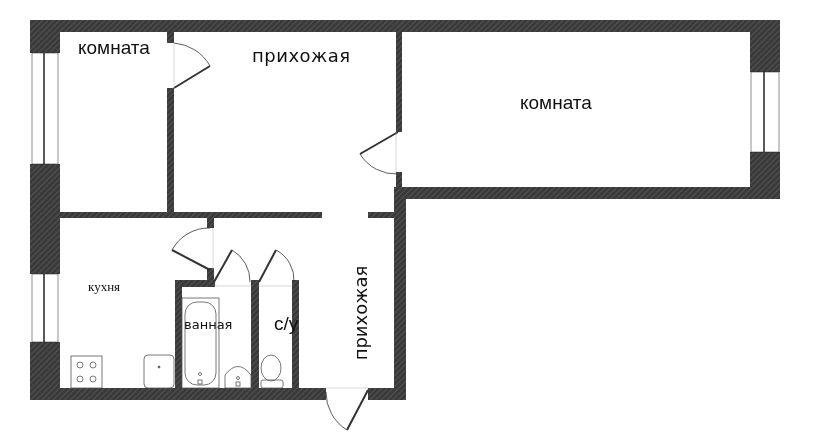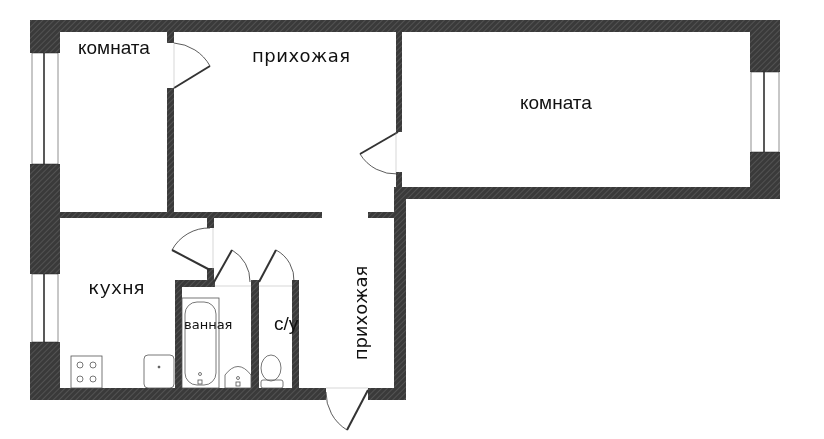--- a/index.html
+++ b/index.html
@@ -2,21 +2,21 @@
 <html><head>
   <meta charset="utf-8">
   <style>
     html, body { margin:0; padding:0; background:#ffffff; }
     body { width:824px; height:439px; position:relative; overflow:hidden; font-family:"DejaVu Sans", sans-serif; }
     #plan { position:absolute; left:0; top:0; width:824px; height:439px; }
     .label { position:absolute; color:#111; white-space:nowrap; line-height:1; }
     .l-room1 { left:78px; top:38px; font-size:19px; font-family:"Liberation Sans", sans-serif; }
     .l-living { left:252px; top:47px; font-size:18px; letter-spacing:0.5px; }
     .l-room2 { left:520px; top:93px; font-size:19px; font-family:"Liberation Sans", sans-serif; }
-    .l-kitchen { left:88px; top:280px; font-size:19px; font-family:Liberation Mono, monospace; }
+    .l-kitchen { left:88px; top:280px; font-size:13px; font-family:Liberation Serif, serif; }
     .l-bath { left:184px; top:318px; font-size:13px; }
     .l-wc { left:262px; top:314px; font-size:19px; font-family:"Liberation Sans", sans-serif;margin-left:12px; }
     .l-hall { left:314px; top:304px; font-size:18px; transform:rotate(-90deg); transform-origin:center; }
   </style>
 </head>
 <body>
 
 <svg id="plan" viewBox="0 0 824 439" xmlns="http://www.w3.org/2000/svg">
   <defs>
     <pattern id="hatch" patternUnits="userSpaceOnUse" width="4" height="4" patternTransform="rotate(45)">

